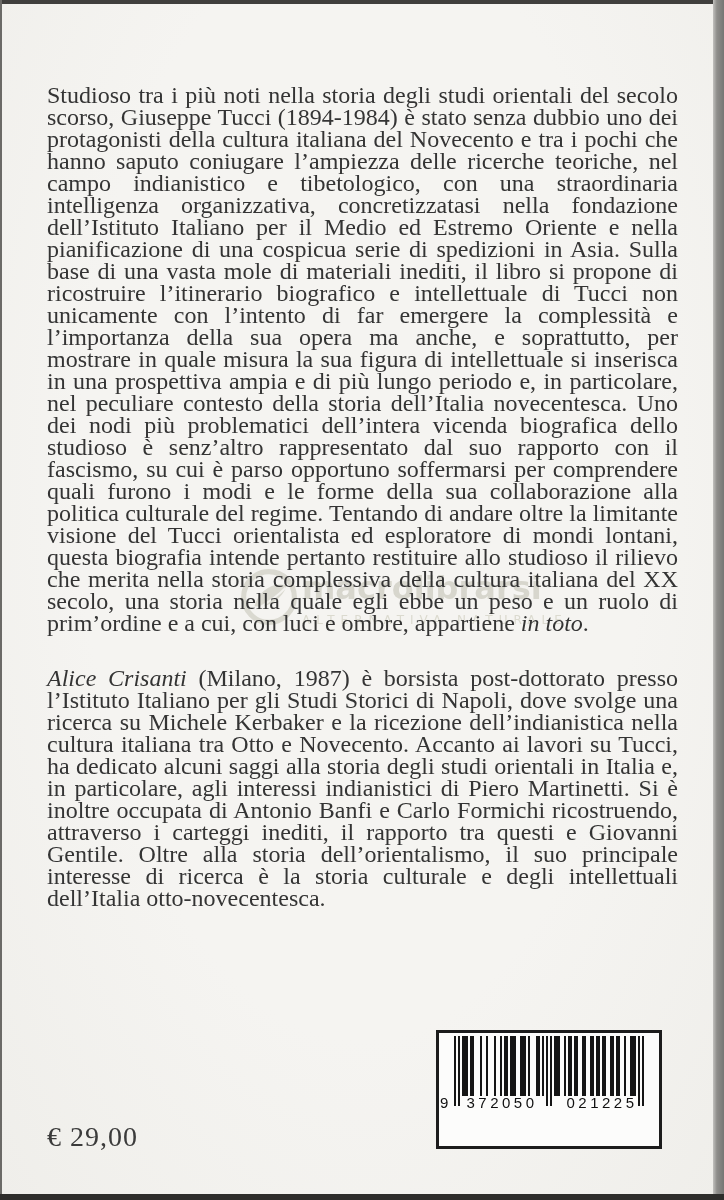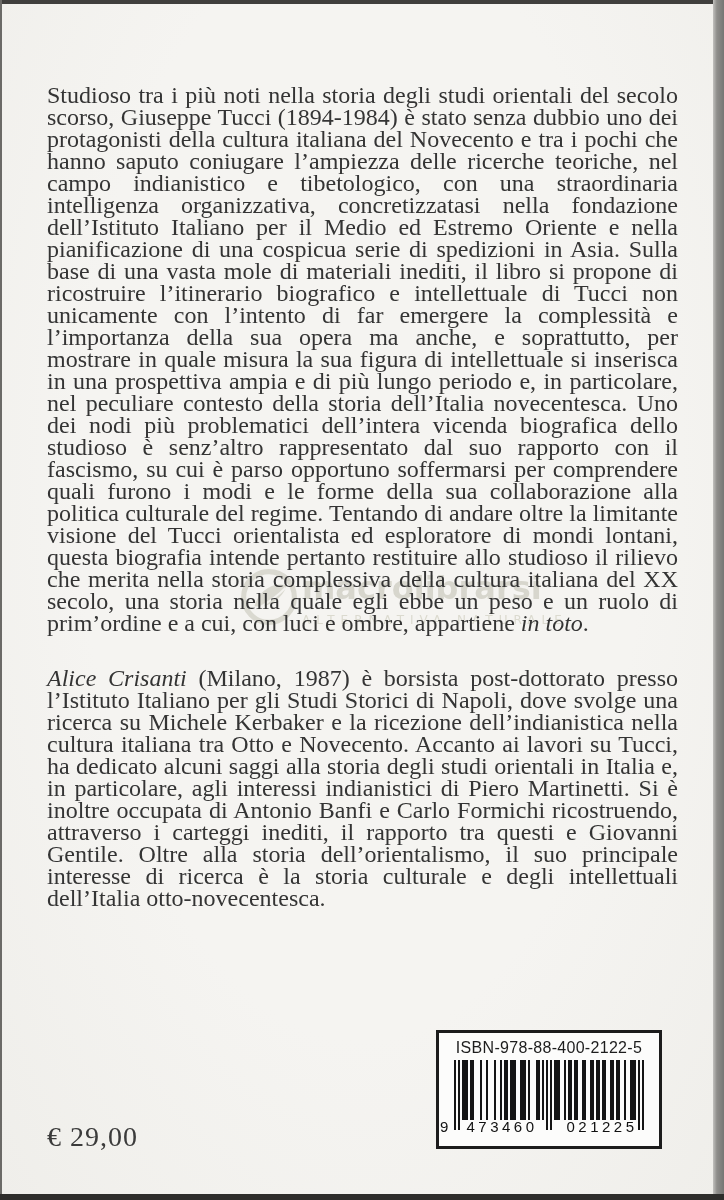--- a/index.html
+++ b/index.html
@@ -105,21 +105,20 @@
       <div class="wm-tagline">ALTERNATIVA NATURALE</div>
     </div>
   </div>
 
   <div class="text-block">
     <p><span>Studioso tra i più noti nella storia degli studi orientali del secolo scorso, Giuseppe Tucci (1894-1984) è stato senza dubbio uno dei protagonisti della cultura italiana del Novecento e tra i pochi che hanno saputo coniugare l’ampiezza delle ricerche teoriche, nel campo indianistico e tibetologico, con una straordinaria intelligenza organizzativa, concretizzatasi nella fondazione dell’Istituto Italiano per il Medio ed Estremo Oriente e nella pianificazione di una cospicua serie di spedizioni in Asia. Sulla base di una vasta mole di materiali inediti, il libro si propone di ricostruire l’itinerario biografico e intellettuale di Tucci non unicamente con l’intento di far emergere la complessità e l’importanza della sua opera ma anche, e soprattutto, per mostrare in quale misura la sua figura di intellettuale si inserisca in una prospettiva ampia e di più lungo periodo e, in particolare, nel peculiare contesto della storia dell’Italia novecentesca. Uno dei nodi più problematici dell’intera vicenda biografica dello studioso è senz’altro rappresentato dal suo rapporto con il fascismo, su cui è parso opportuno soffermarsi per comprendere quali furono i modi e le forme della sua collaborazione alla politica culturale del regime. Tentando di andare oltre la limitante visione del Tucci orientalista ed esploratore di mondi lontani, questa biografia intende pertanto restituire allo studioso il rilievo che merita nella storia complessiva della cultura italiana del XX secolo, una storia nella quale egli ebbe un peso e un ruolo di prim’ordine e a cui, con luci e ombre, appartiene </span><i>in toto</i><span>.</span></p>
     <p><i>Alice Crisanti</i><span> (Milano, 1987) è borsista post-dottorato presso l’Istituto Italiano per gli Studi Storici di Napoli, dove svolge una ricerca su Michele Kerbaker e la ricezione dell’indianistica nella cultura italiana tra Otto e Novecento. Accanto ai lavori su Tucci, ha dedicato alcuni saggi alla storia degli studi orientali in Italia e, in particolare, agli interessi indianistici di Piero Martinetti. Si è inoltre occupata di Antonio Banfi e Carlo Formichi ricostruendo, attraverso i carteggi inediti, il rapporto tra questi e Giovanni Gentile. Oltre alla storia dell’orientalismo, il suo principale interesse di ricerca è la storia culturale e degli intellettuali dell’Italia otto-novecentesca.</span></p>
   </div>
 
   <div class="isbn-box">
-    <div class="isbn-label">ISBN-978-88-400-2122-5</div>
     <div class="barcode">
       <div class="bc-bars" id="barcode-bars">
           <span class="bc-module on guard"></span>
           <span class="bc-module guard"></span>
           <span class="bc-module on guard"></span>
           <span class="bc-module"></span>
           <span class="bc-module on"></span>
           <span class="bc-module on"></span>
           <span class="bc-module on"></span>
           <span class="bc-module"></span>
@@ -205,20 +204,20 @@
           <span class="bc-module"></span>
           <span class="bc-module on"></span>
           <span class="bc-module on"></span>
           <span class="bc-module on"></span>
           <span class="bc-module"></span>
           <span class="bc-module on guard"></span>
           <span class="bc-module guard"></span>
           <span class="bc-module on guard"></span>
         </div>
       <div class="bc-digit bc-first">9</div>
-      <div class="bc-digit bc-g1">473460</div>
+      <div class="bc-digit bc-g1">372050</div>
       <div class="bc-digit bc-g2">021225</div>
     </div>
   </div>
 
   <div class="price">€ 29,00</div>
 
 </div>
 
 </body></html>

